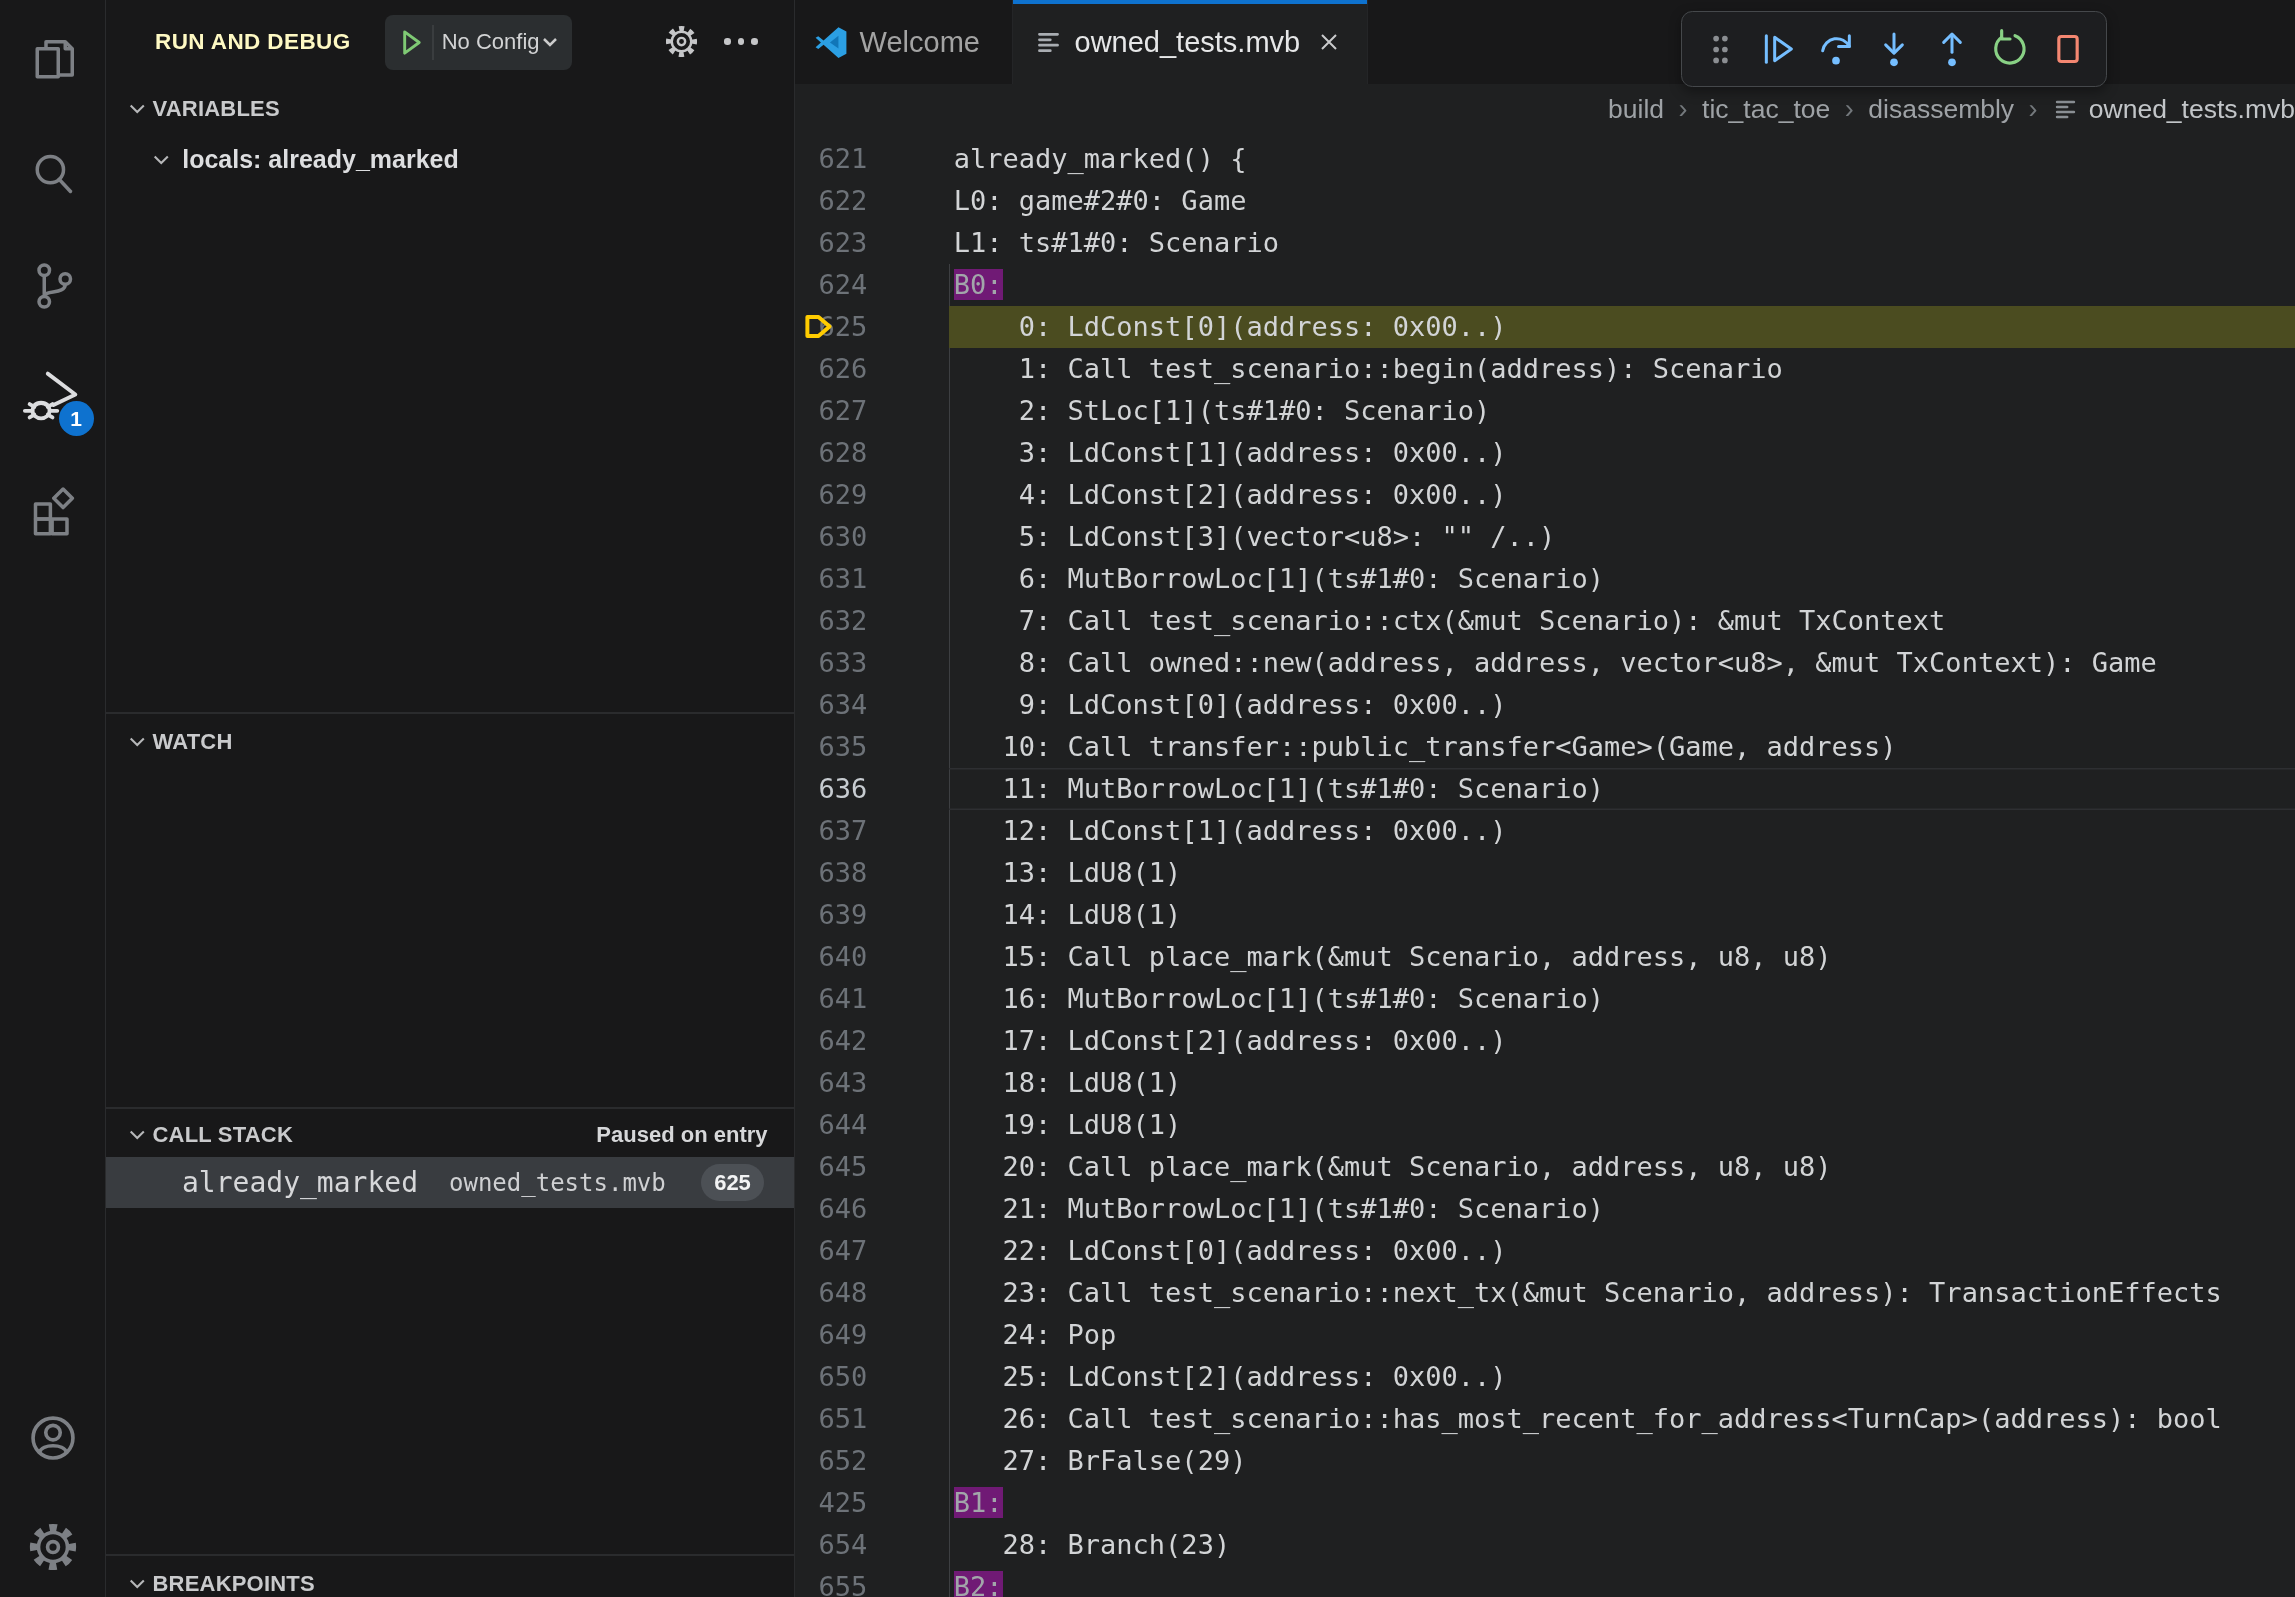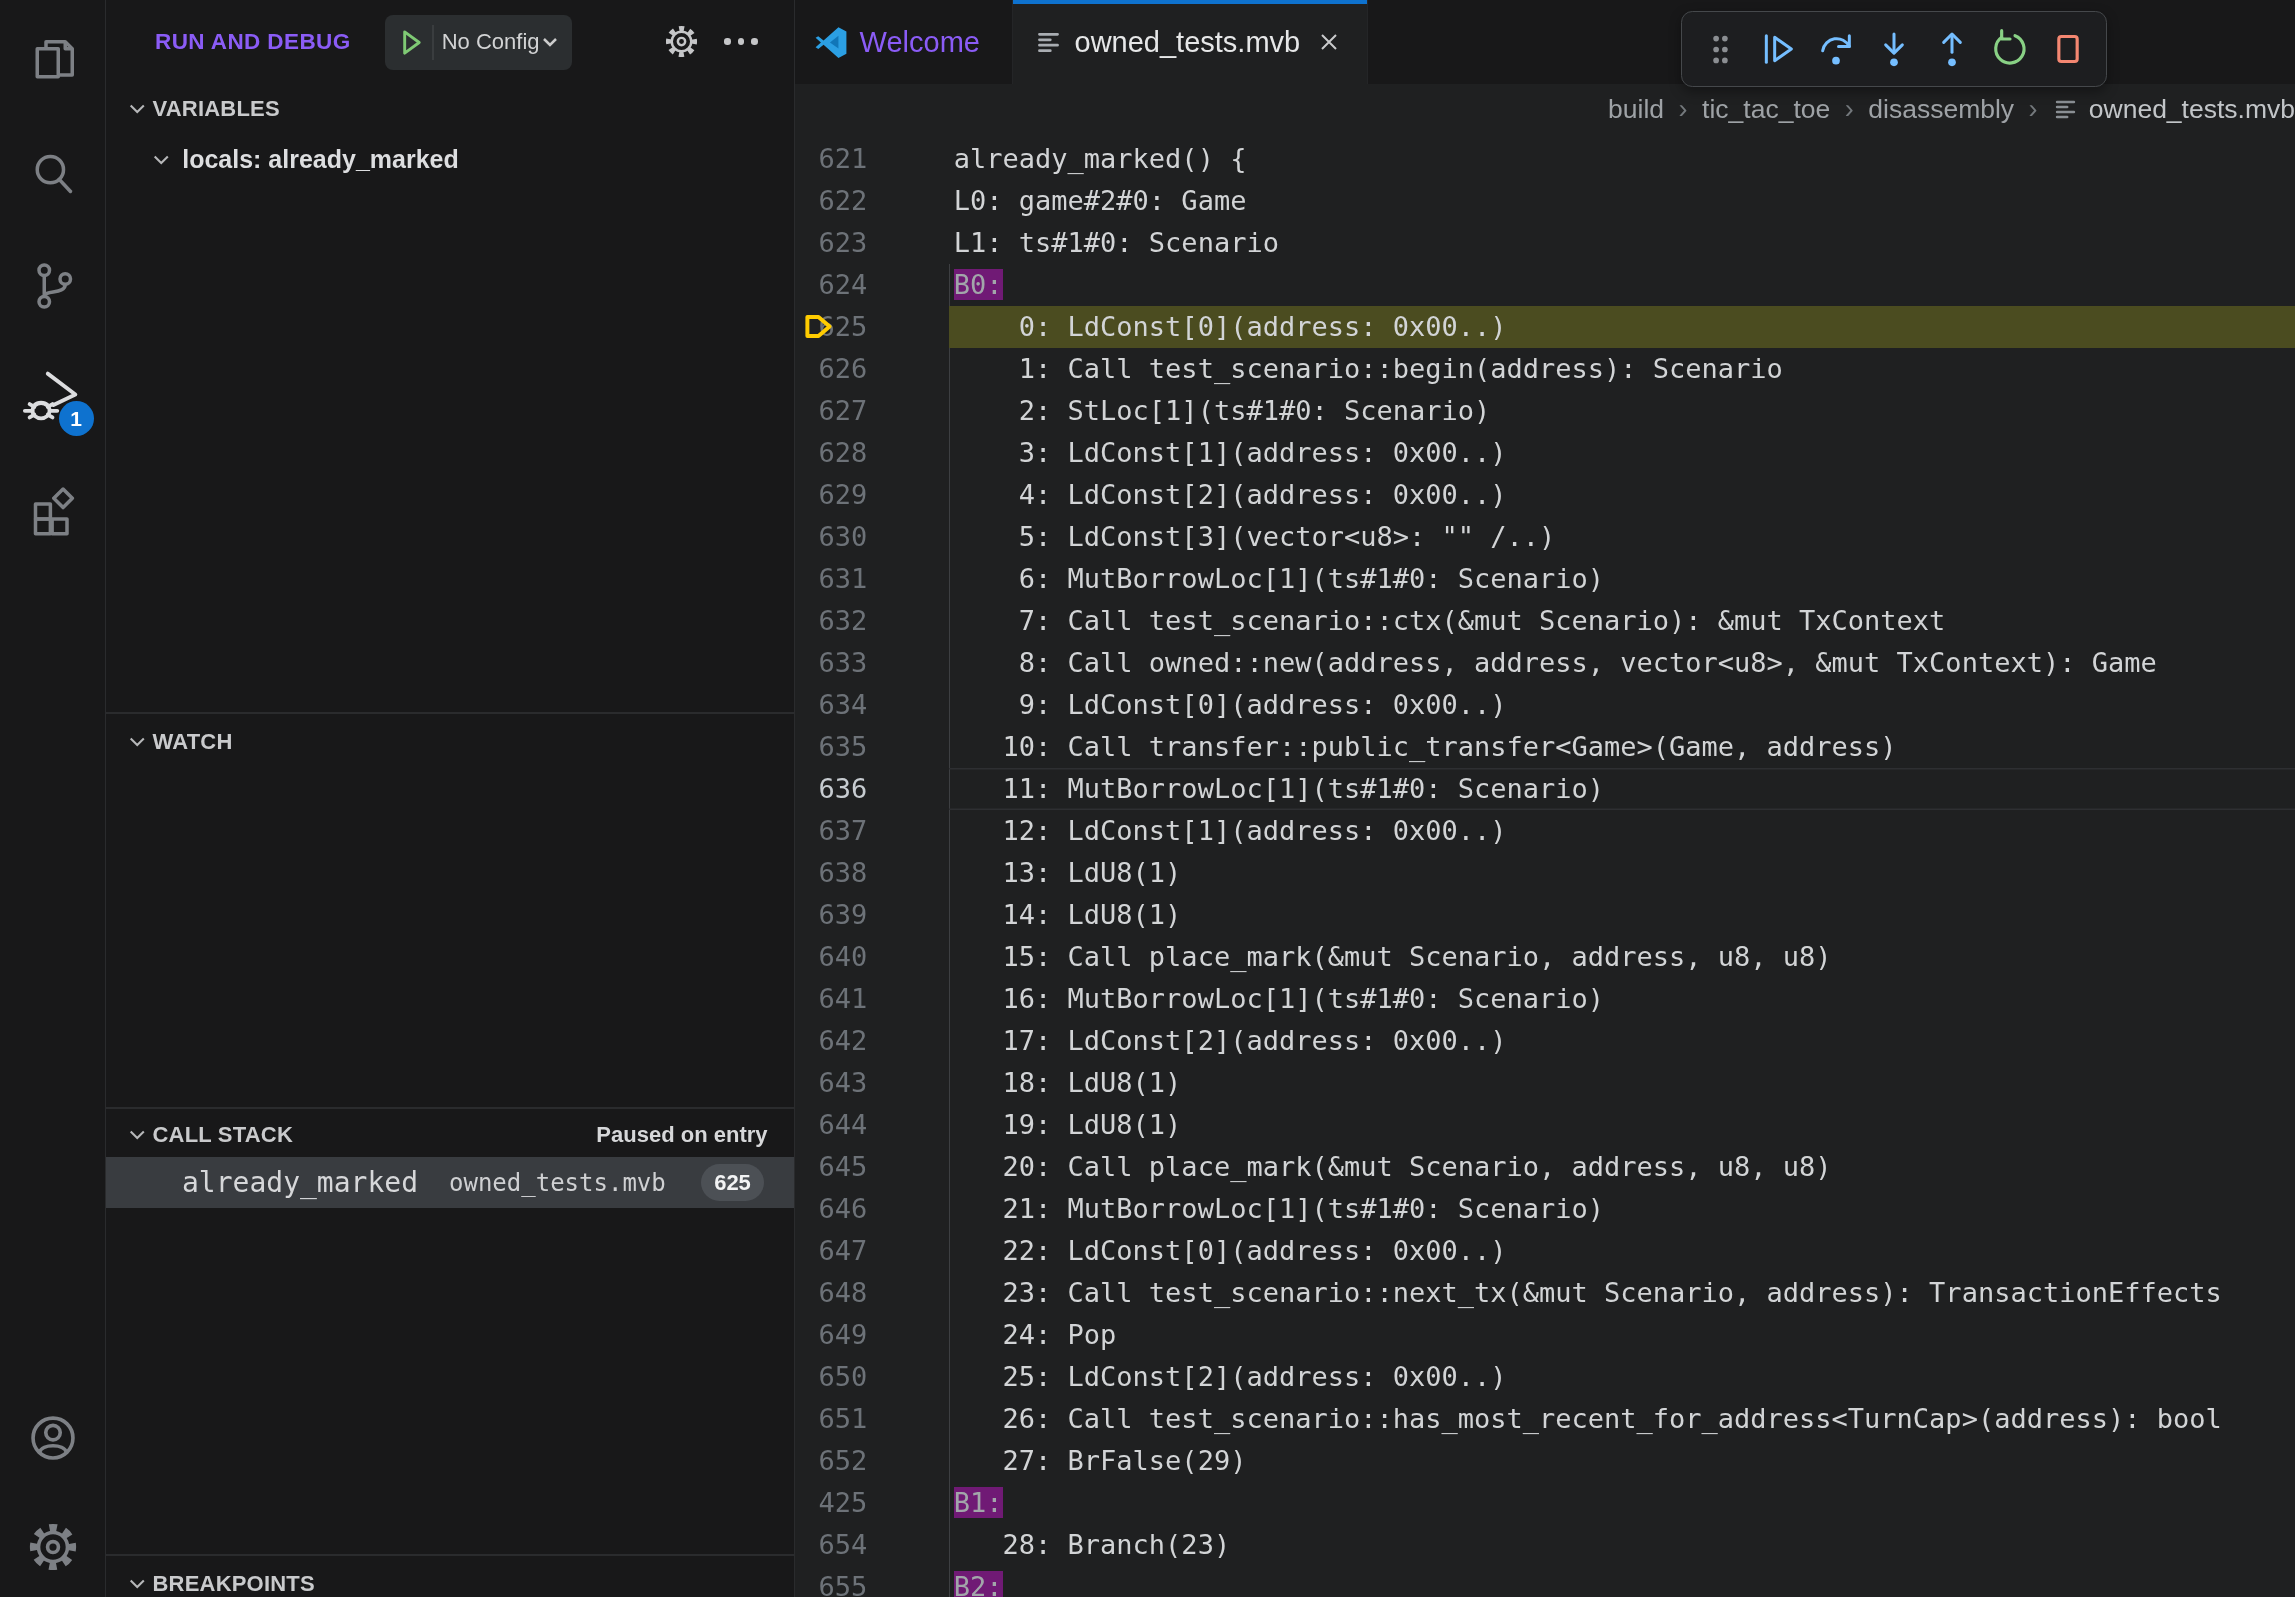--- a/index.html
+++ b/index.html
@@ -15,21 +15,21 @@
            align-items:center;justify-content:center;color:#7d8085;cursor:pointer;}
   .ab-icon.active{color:#dcdddf;}
   .ab-badge{position:absolute;right:11.3px;bottom:13px;min-width:35px;height:35px;
             border-radius:17.7px;background:#0e72cf;color:#fff;font-size:21px;font-weight:700;
             display:flex;align-items:center;justify-content:center;padding:0 4.8px;box-sizing:border-box;}
 
   
   .sidebar{width:688px;flex:none;background:#181819;border-right:1.6px solid #2a2b2d;
            position:relative;}
   .side-header{position:absolute;top:0;left:0;right:0;height:84px;display:flex;align-items:center;}
-  .side-title{margin-left:49px;font-size:22.5px;font-weight:600;letter-spacing:0.4px;color:#8b5cf6;white-space:nowrap;}
+  .side-title{margin-left:49px;font-size:22.5px;font-weight:600;letter-spacing:0.4px;color:#fef9c3;white-space:nowrap;}
   .config-btn{position:absolute;left:279px;top:14.5px;width:187px;height:55px;background:#2b2e30;
               border-radius:8px;display:flex;align-items:center;padding:0 9.7px;box-sizing:border-box;cursor:pointer;}
   .config-btn .sep{width:1.6px;height:35px;background:#3a3d3f;margin:0 8px 0 6.4px;}
   .config-label{font-size:22px;color:#d2d3d4;white-space:nowrap;overflow:hidden;max-width:103px;flex:1;}
   .hdr-action{position:absolute;top:17.7px;width:48px;height:48px;display:flex;align-items:center;
               justify-content:center;color:#c5c6c8;cursor:pointer;}
   .dots{display:flex;gap:7.2px;}
   .dots i{width:6.4px;height:6.4px;border-radius:50%;background:#c5c6c8;}
 
   .section-head{position:absolute;left:0;right:0;height:43px;display:flex;align-items:center;}
@@ -46,21 +46,21 @@
   .frame-file{margin-left:31px;font-family:"DejaVu Sans Mono",monospace;font-size:24px;color:#cfd0d2;}
   .frame-line-badge{position:absolute;right:30px;height:37px;min-width:63px;border-radius:18.5px;
                     background:#4c5055;color:#f2f3f4;font-size:22px;display:flex;align-items:center;
                     justify-content:center;padding:0 11.3px;box-sizing:border-box;font-weight:600;}
 
   
   .editorgroup{flex:1;display:flex;flex-direction:column;position:relative;min-width:0;}
   .tabbar{height:84px;flex:none;background:#181819;display:flex;position:relative;}
   .tab{display:flex;align-items:center;padding:0 21px;border-right:1.6px solid #242527;cursor:pointer;
        position:relative;box-sizing:border-box;}
-  .tab .tab-label{font-size:29px;color:#8b5cf6;margin:0 11.3px;white-space:nowrap;}
+  .tab .tab-label{font-size:29px;color:#a3a3a3;margin:0 11.3px;white-space:nowrap;}
   .tab.active{background:#1f2021;}
   .tab.active .tab-label{color:#e6e7e8;}
   .tab.active::before{content:'';position:absolute;top:0;left:0;right:0;height:4px;background:#0e72cf;}
   .tab-close{width:34px;height:34px;display:flex;align-items:center;justify-content:center;
              color:#c9cacc;border-radius:6.4px;cursor:pointer;}
   .welcome-tab{padding-left:19.3px;}
 
   .breadcrumbs{height:50px;flex:none;background:#1f2021;display:flex;align-items:center;
                padding-left:40px;font-size:26.5px;color:#9ea2a6;justify-content:flex-end;}
   .crumb{cursor:pointer;white-space:nowrap;}

